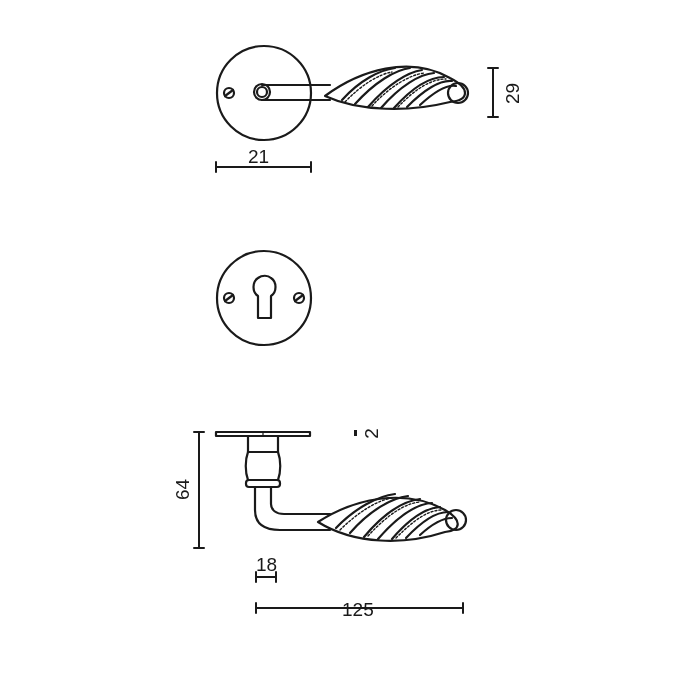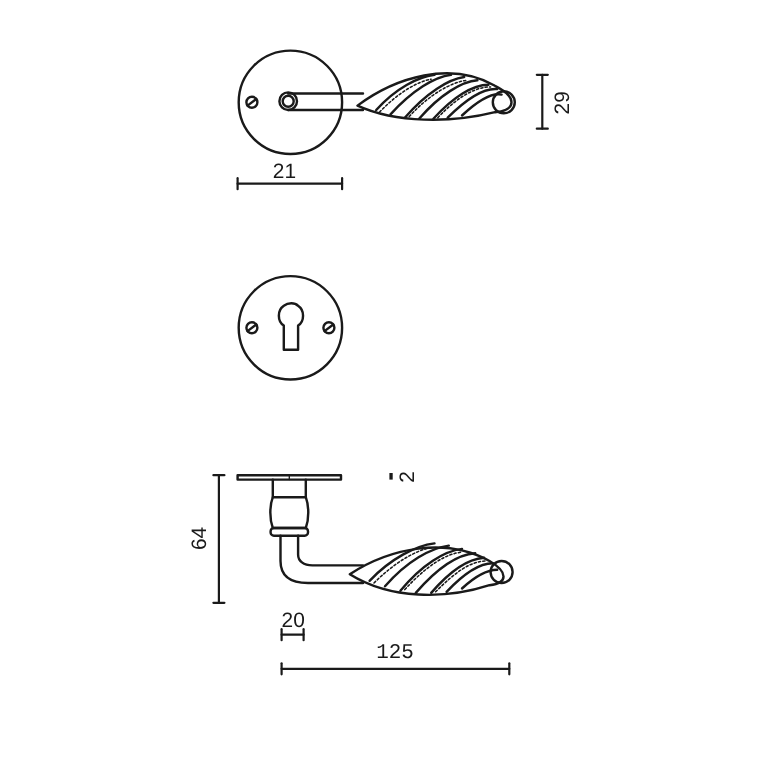--- a/index.html
+++ b/index.html
@@ -111,14 +111,14 @@
     </g>
 
     <rect x="354" y="430" width="3" height="6" fill="#1a1a1a" stroke="none"></rect>
   </g>
 </svg>
 
 <div class="lbl" style="left:248px; top:147px;">21</div>
 <div class="lbl rot" style="left:500px; top:84px; width:24px; text-align:center;">29</div>
 <div class="lbl rot" style="left:170px; top:480px; width:24px; text-align:center;">64</div>
 <div class="lbl rot" style="left:364px; top:424px; width:14px; text-align:center;">2</div>
-<div class="lbl" style="left:256px; top:555px;">20</div>
-<div class="lbl" style="left:342px; top:584px;font-family:Liberation Mono, monospace;">125</div>
+<div class="lbl" style="left:256px; top:555px;">18</div>
+<div class="lbl" style="left:342px; top:600px;">125</div>
 
 </body></html>

